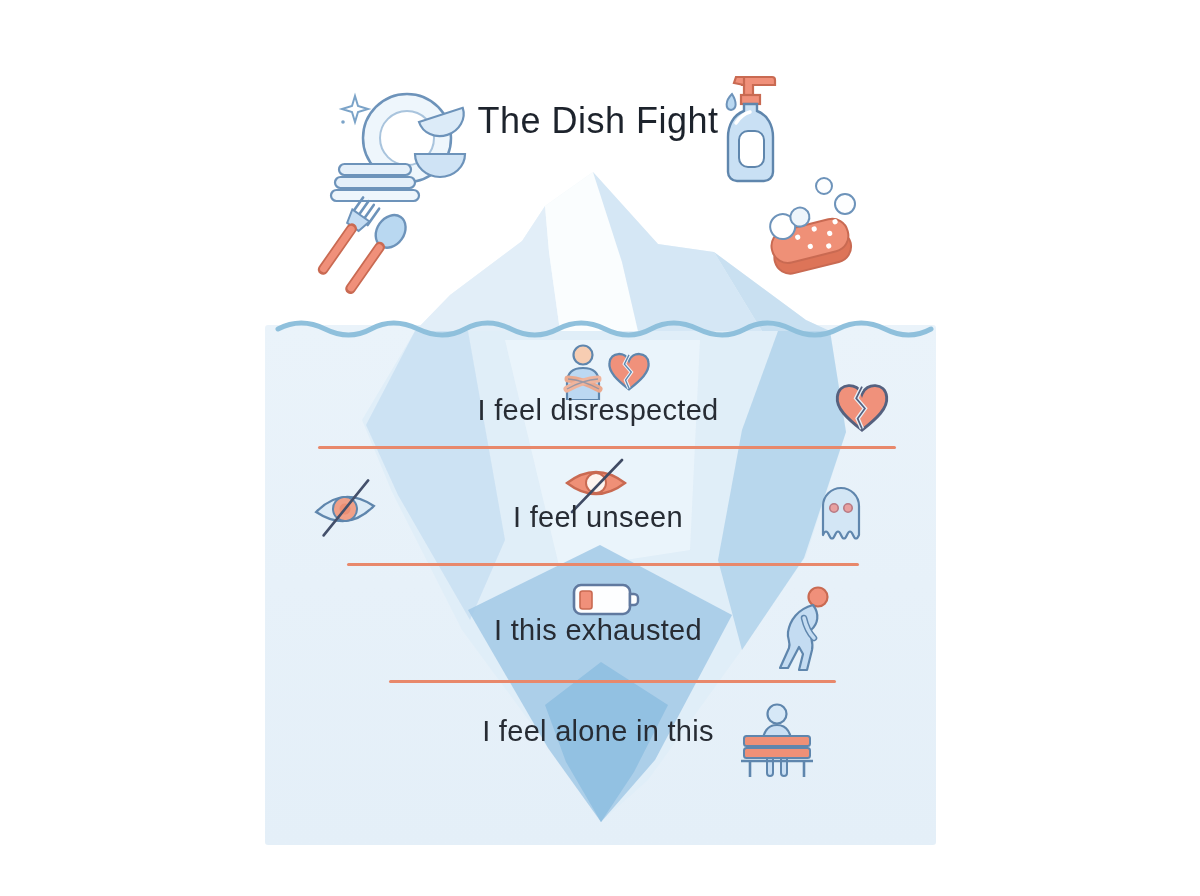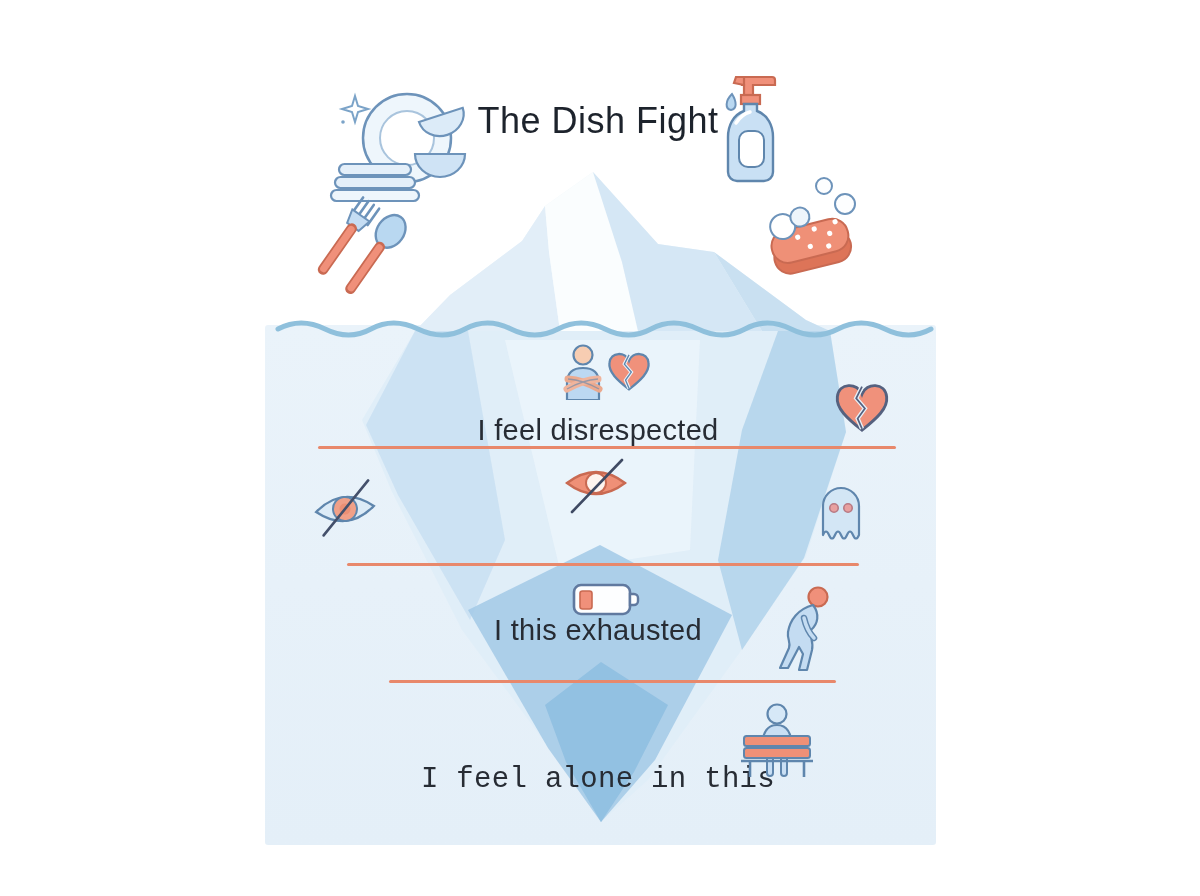--- a/index.html
+++ b/index.html
@@ -15,24 +15,24 @@
   .scene{position:absolute;left:0;top:0;width:1200px;height:896px;}
   .icon{position:absolute;}
   .title{
     position:absolute;left:398px;top:100px;width:400px;text-align:center;
     font-size:36px;font-weight:500;color:#1d232c;letter-spacing:.5px;
   }
   .layer-label{
     position:absolute;left:348px;width:500px;text-align:center;
     font-size:29px;font-weight:500;color:#272c34;letter-spacing:.3px;
   }
-  .lbl-1{top:414px;}
+  .lbl-1{top:394px;}
   .lbl-2{top:501px;}
   .lbl-3{top:614px;}
-  .lbl-4{top:763px;font-family:Liberation Mono, monospace;}
+  .lbl-4{top:715px;}
   .divider{position:absolute;height:3px;background:#e8886b;border-radius:2px;}
   .div-1{left:318px;top:446px;width:578px;}
   .div-2{left:347px;top:563px;width:512px;}
   .div-3{left:389px;top:680px;width:447px;}
 </style>
 </head>
 <body>
 
 <div class="canvas">
 
@@ -154,20 +154,21 @@
       <circle cx="35" cy="33" r="12" fill="#f0a088" stroke="#5f86ad" stroke-width="2"></circle>
       <circle cx="35" cy="33" r="5.5" fill="#e8876b" opacity="0.65"></circle>
       <line x1="11" y1="57" x2="61" y2="7" stroke="#44506b" stroke-width="2.6" stroke-linecap="round"></line>
     </g>
   </svg>
   <svg class="icon" style="left:561px;top:457px" width="74" height="58" viewBox="0 0 74 58">
     <path d="M6,26 Q35,4 64,26 Q35,48 6,26 Z" fill="#ef9077" stroke="#c96a52" stroke-width="2.4"></path>
     <circle cx="35" cy="26" r="10" fill="#fdf4ef" stroke="#c96a52" stroke-width="2"></circle>
     <line x1="11" y1="55" x2="61" y2="3" stroke="#3f4a63" stroke-width="2.6" stroke-linecap="round"></line>
   </svg>
+  <div class="layer-label lbl-2">I feel unseen</div>
   <svg class="icon" style="left:818px;top:483px" width="46" height="64" viewBox="0 0 46 64">
     <path d="M5,23 a18,18 0 0 1 36,0 v29 q-3,7 -6,0 q-3,-7 -6,0 q-3,7 -6,0 q-3,-7 -6,0 q-3,7 -6,0 q-3,-7 -6,0 z" fill="#d3e6f5" stroke="#5f86ad" stroke-width="2.2" stroke-linejoin="round"></path>
     <circle cx="16" cy="25" r="4.2" fill="#e8a0a0" stroke="#b87a84" stroke-width="1.6"></circle>
     <circle cx="30" cy="25" r="4.2" fill="#e8a0a0" stroke="#b87a84" stroke-width="1.6"></circle>
   </svg>
   <div class="divider div-2"></div>
 
   <svg class="icon" style="left:572px;top:582px" width="68" height="36" viewBox="0 0 68 36">
     <rect x="2" y="3" width="56" height="29" rx="7" fill="#fdfeff" stroke="#60799f" stroke-width="2.6"></rect>
     <path d="M58,12 h4 a4,4 0 0 1 4,4 v3 a4,4 0 0 1 -4,4 h-4 z" fill="#fdfeff" stroke="#60799f" stroke-width="2.4"></path>

